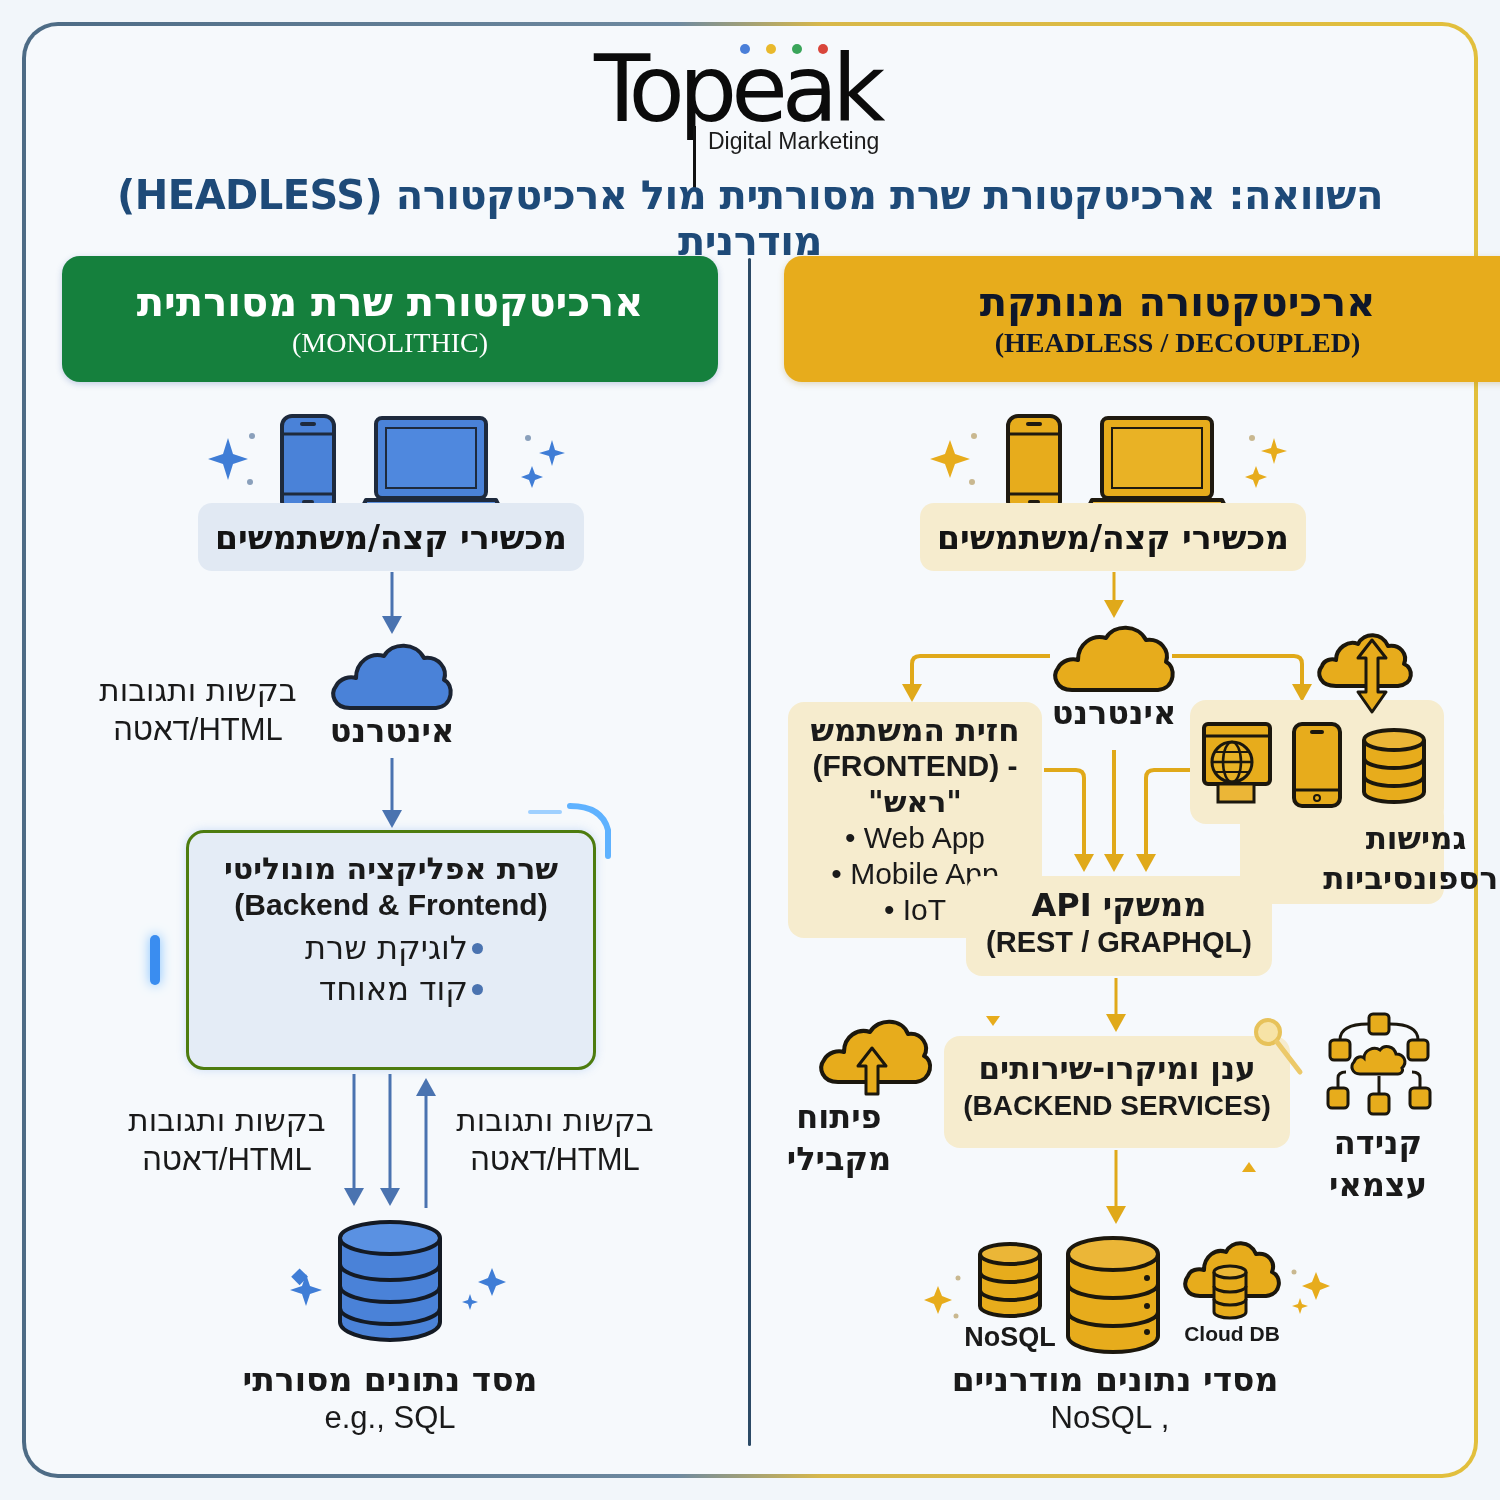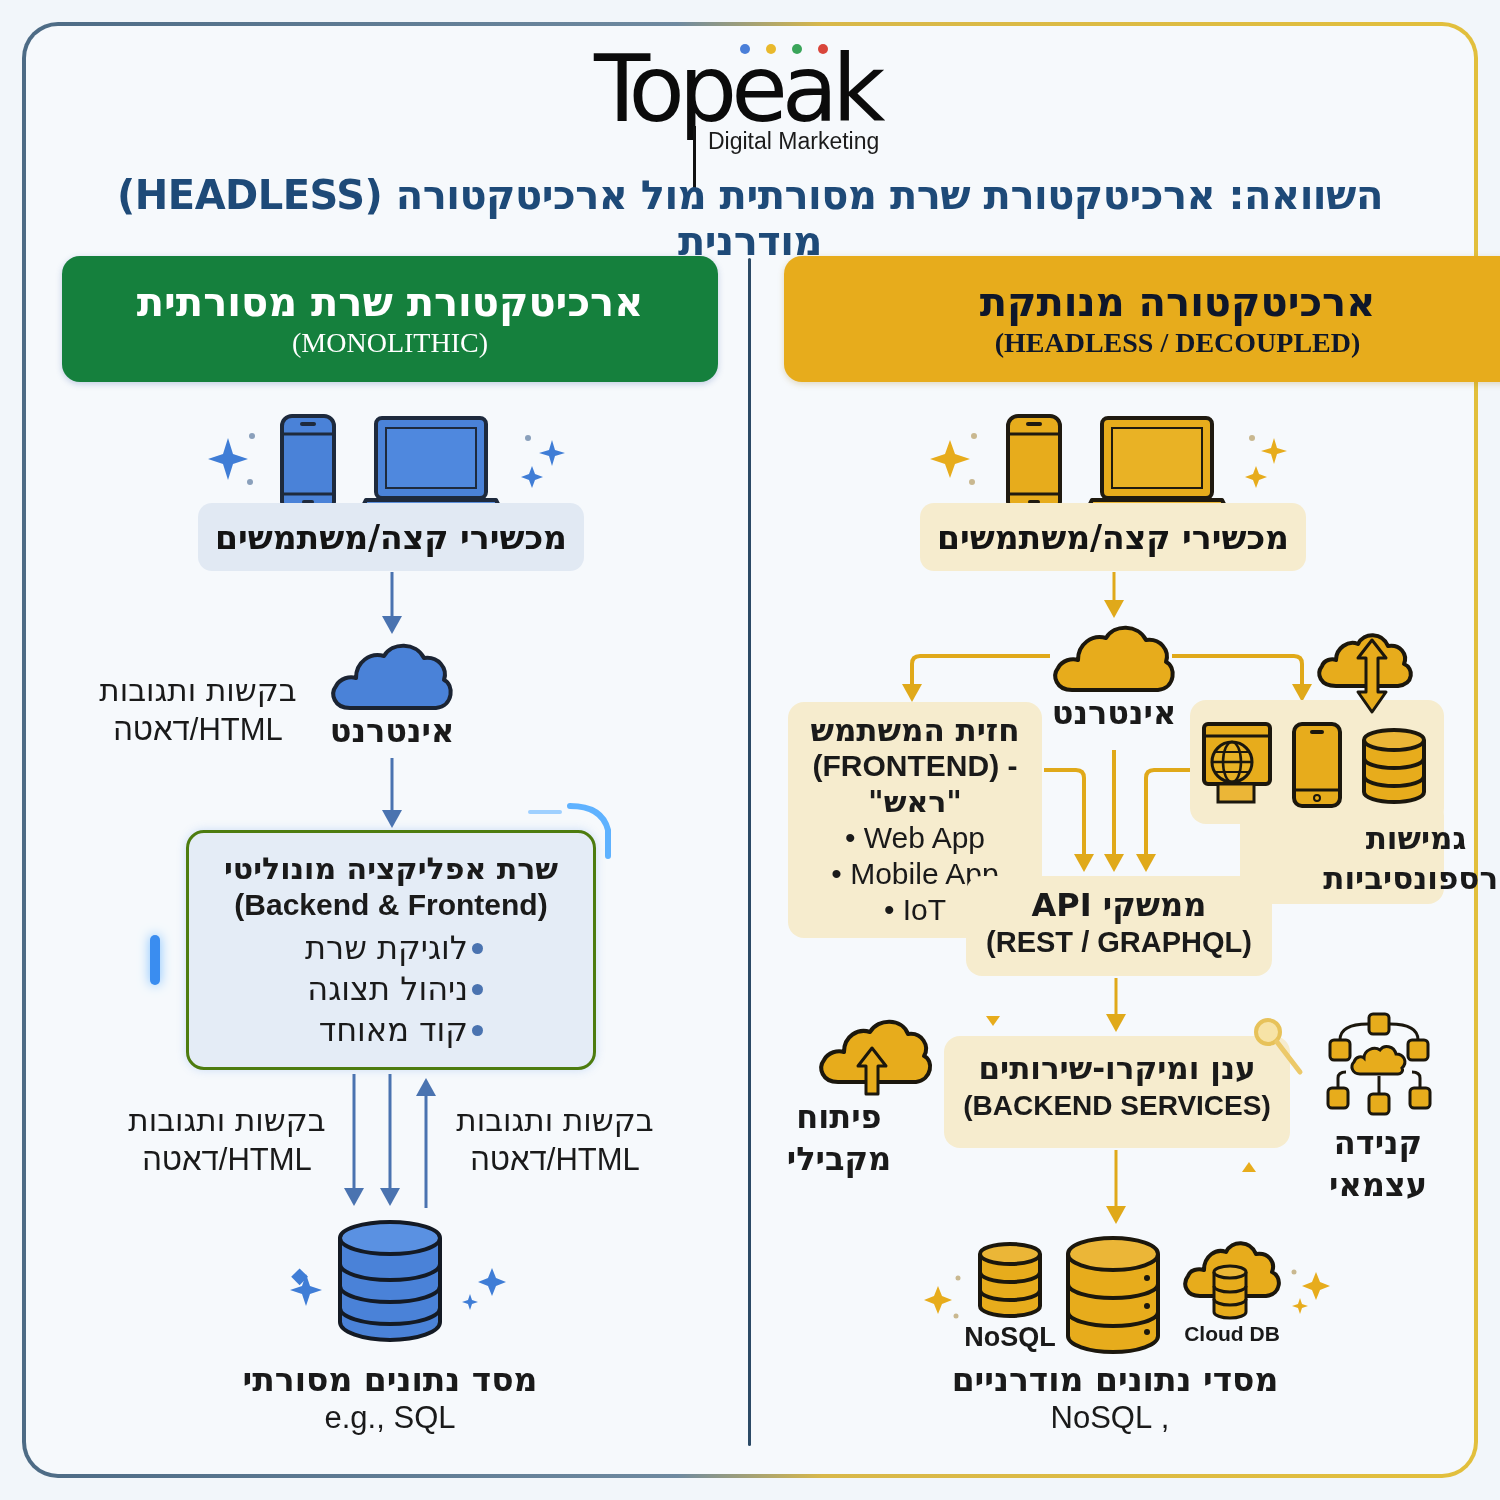--- a/index.html
+++ b/index.html
@@ -159,24 +159,20 @@
 </div>
 <div class="abs" style="left:150px; top:935px; width:10px; height:50px; background:#3a8df0; border-radius:5px; box-shadow:0 0 12px #7fc0ff;"></div>
 
 <div class="abs mono-box">
   <div class="mono-title">שרת אפליקציה מונוליטי</div>
   <div class="mono-sub">(Backend &amp; Frontend)</div>
   <ul class="mono-list">
     <li>
         <span class="dot"></span>
         <span>לוגיקת שרת</span>
-      </li>
-    <li>
-        <span class="dot"></span>
-        <span>ניהול תצוגה</span>
       </li>
     <li>
         <span class="dot"></span>
         <span>קוד מאוחד</span>
       </li>
   </ul>
 </div>
 
 <div class="abs" style="left:340px; top:1074px;">
   <svg width="100" height="140">

